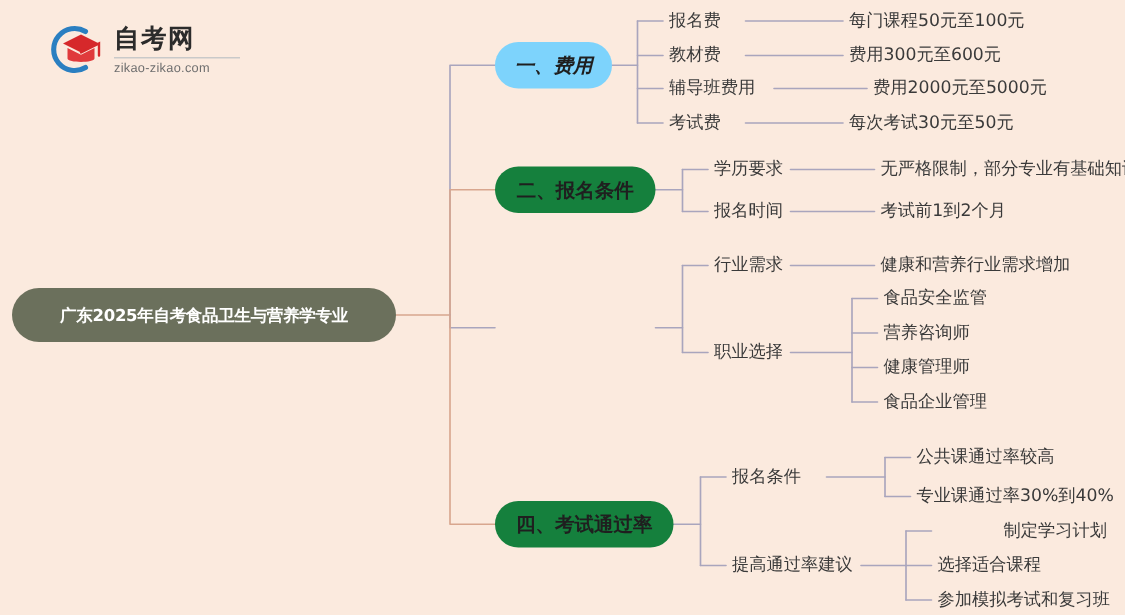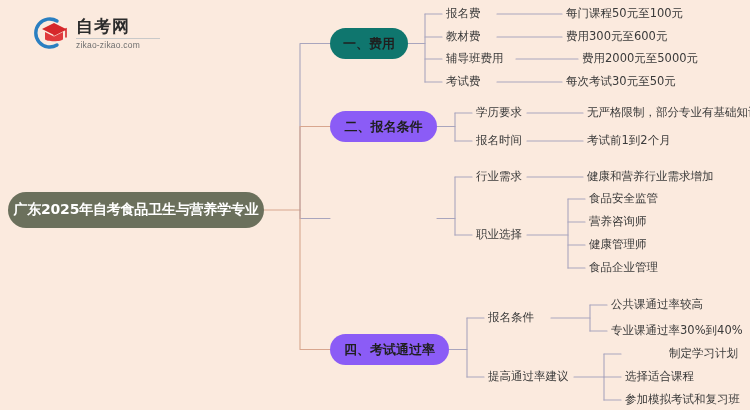--- a/index.html
+++ b/index.html
@@ -81,21 +81,21 @@
     height: 36px;
     background: #6b705c;
     border-radius: 18px;
     display: flex;
     align-items: center;
     justify-content: center;
     box-sizing: border-box;
   }
   .root-node .label {
     color: #ffffff;
-    font-size: 14px;
+    font-size: 11px;
     font-weight: bold;
     font-family: "DejaVu Sans", "Liberation Sans", sans-serif;
     white-space: nowrap;
     letter-spacing: -0.2px;
   }
 
   
   .branch-pill {
     position: absolute;
     height: 31px;
@@ -106,22 +106,22 @@
     box-sizing: border-box;
   }
   .branch-pill .label {
     font-size: 13px;
     font-weight: bold;
     color: #1f1f1f;
     font-family: "DejaVu Sans", "Liberation Sans", sans-serif;
     white-space: nowrap;
     letter-spacing: 0px;
   }
-  .pill-purple { background: #0f766e; }
-  .pill-tan    { background: #8b5cf6; }
+  .pill-purple { background: #7dd3fc; font-style: italic; }
+  .pill-tan    { background: #15803d; }
 
   
   .node-text {
     position: absolute;
     font-size: 11.5px;
     color: #3b3b3b;
     font-family: "DejaVu Sans", "Liberation Sans", sans-serif;
     white-space: nowrap;
     line-height: 1;
     transform: translateY(-50%);

